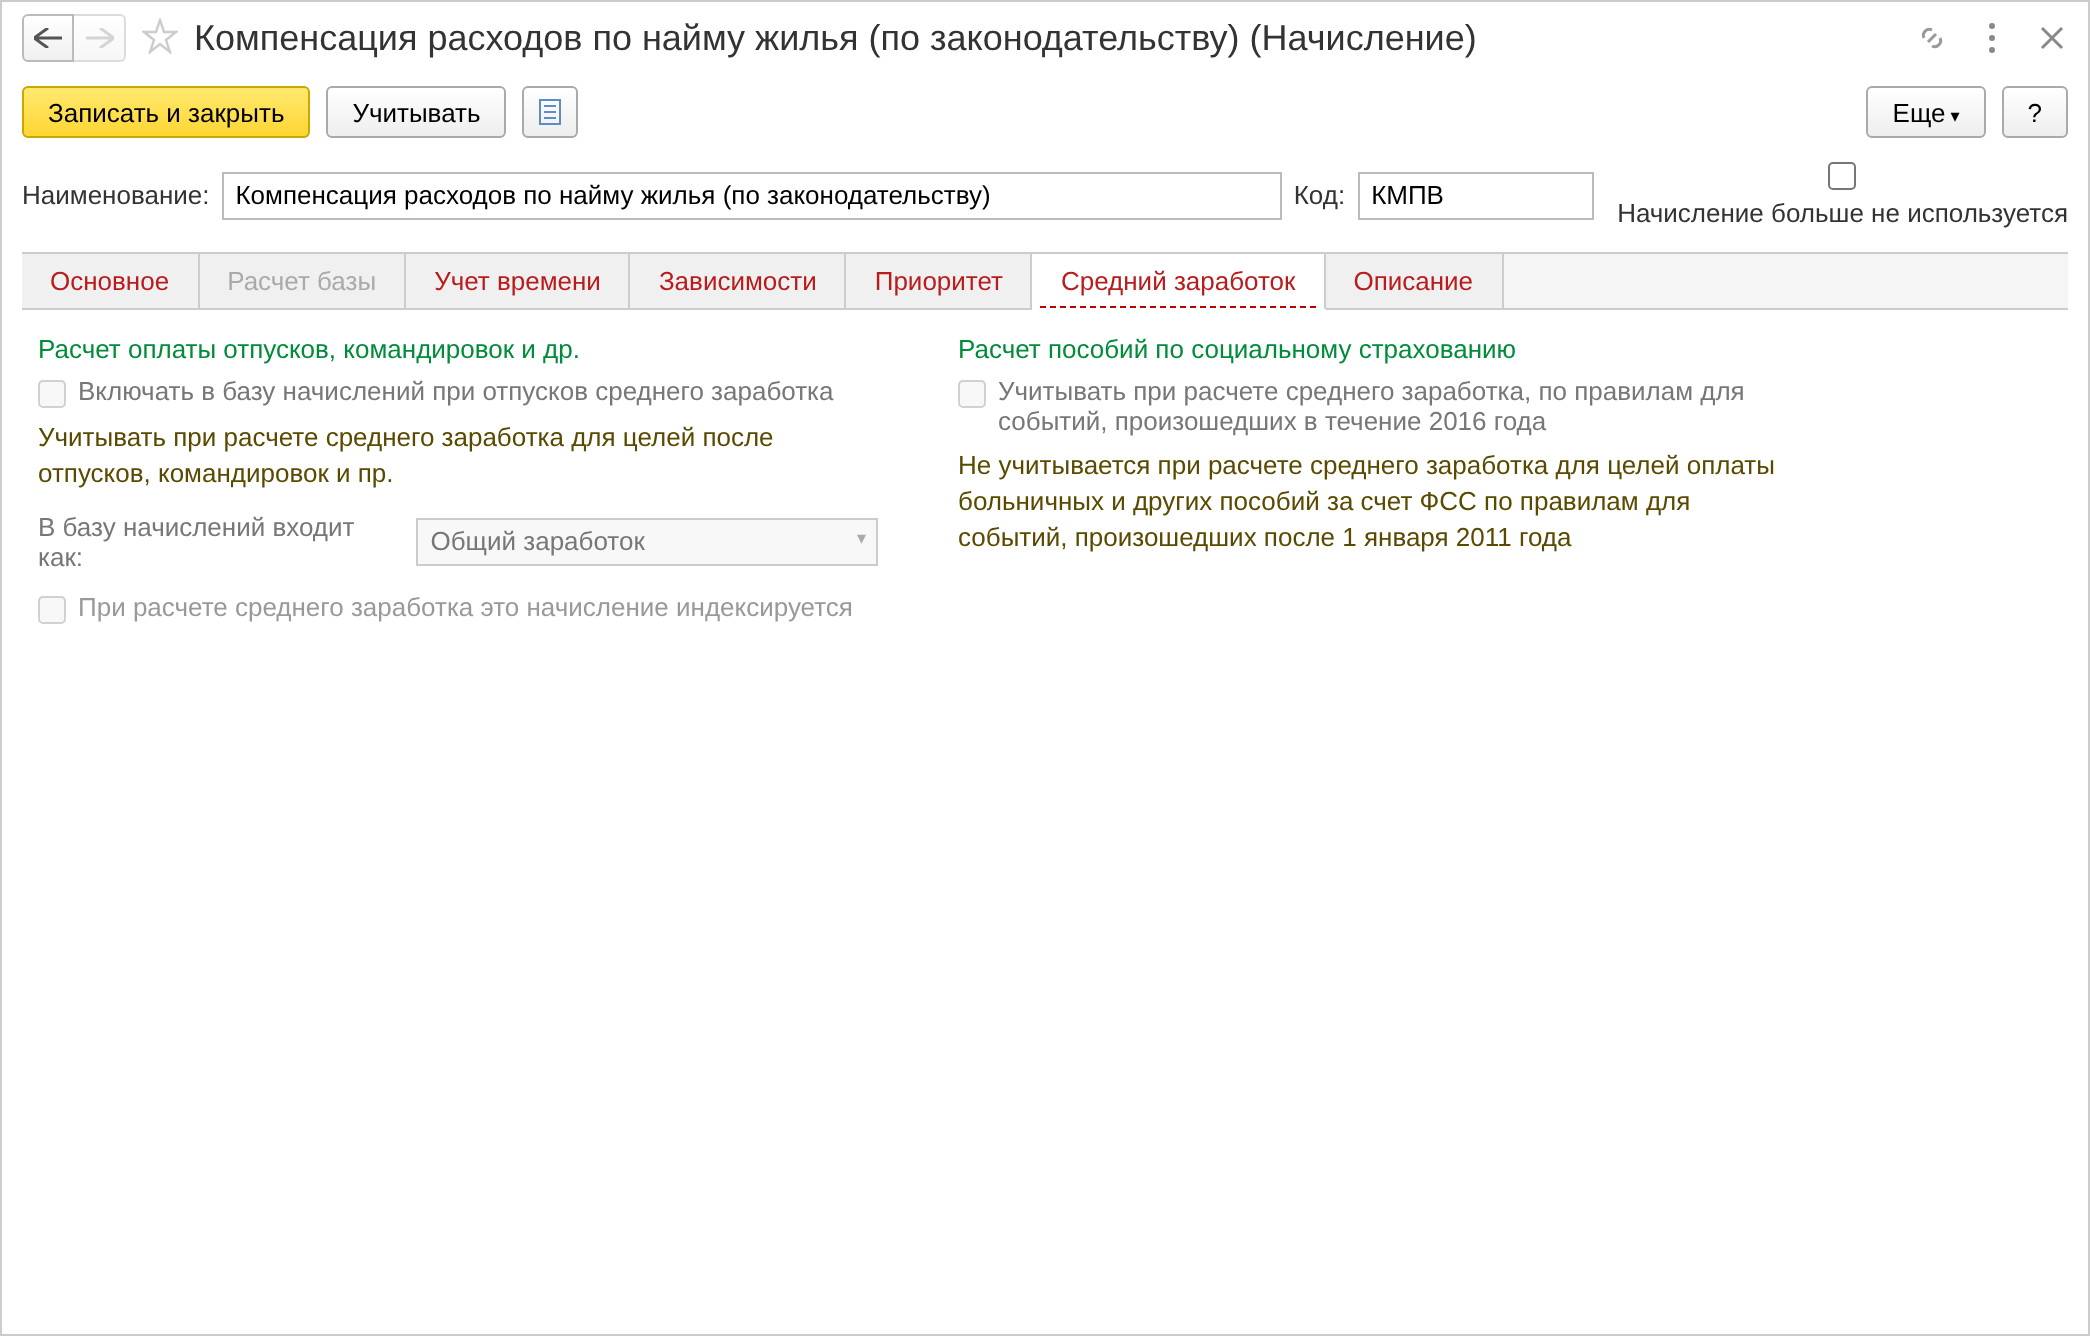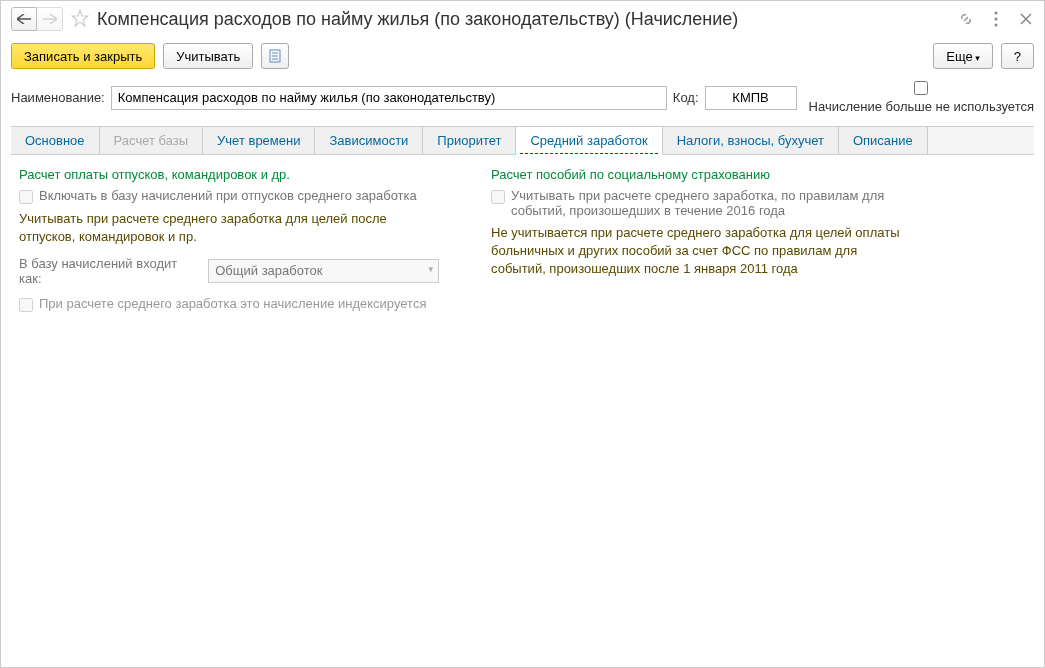--- a/index.html
+++ b/index.html
@@ -15,29 +15,29 @@
 .toolbar { display: flex; align-items: center; padding: 6px 10px; gap: 8px; }
 .btn { padding: 0 12px; border: 1px solid #aaa; background: linear-gradient(#fff, #eee); border-radius: 3px; cursor: pointer; font-size: 13px; height: 26px; }
 .btn-primary { background: linear-gradient(#ffe96f, #ffd633); border-color: #c9a800; font-weight: normal; }
 .btn-icon { width: 28px; padding: 0; display: inline-flex; align-items: center; justify-content: center; }
 .toolbar-spacer { flex: 1; }
 .btn-more::after { content: ' ▾'; font-size: 9px; }
 .form-row { display: flex; align-items: center; padding: 6px 10px; gap: 6px; }
 .label { color: #333; }
 .input { border: 1px solid #bbb; padding: 3px 6px; height: 24px; font-size: 13px; background: #fff; }
 .input-name { flex: 1; width: 520px; }
-.input-code { width: 92px; text-align: center; }
+.input-code { width: 118px; }
 .checkbox-wrap { display: inline-flex; align-items: center; gap: 4px; margin-left: 6px; flex-direction: column; }
 .checkbox { width: 14px; height: 14px; }
 .tabs { display: flex; border-top: 1px solid #ccc; border-bottom: 1px solid #ccc; margin: 6px 10px 0 10px; background: #f5f5f5; }
-.tab { padding: 6px 14px; border-right: 1px solid #ccc; cursor: pointer; color: #0369a1; background: #f0f0f0; position: relative; }
+.tab { padding: 6px 14px; border-right: 1px solid #ccc; cursor: pointer; color: #b91c1c; background: #f0f0f0; position: relative; }
 .tab.active { background: #fff; border-bottom: 1px solid #fff; margin-bottom: -1px; }
 .tab.active::after { content: ''; position: absolute; bottom: 0; left: 4px; right: 4px; border-bottom: 1px dashed #b00; }
 .tab.disabled { color: #aaa; }
-.content { display: flex; padding: 12px 18px; gap: 52px; }
+.content { display: flex; padding: 12px 18px; gap: 40px; }
 .col { flex: 1; max-width: 420px; }
 .section-title { color: #008c3a; font-size: 13px; margin-bottom: 6px; }
 .check-line { display: flex; align-items: flex-start; gap: 6px; margin-bottom: 6px; color: #777; }
 .check-line .checkbox { margin-top: 2px; flex-shrink: 0; }
 .desc { color: #5a4a00; font-size: 13px; line-height: 1.4; margin-bottom: 10px; }
 .field-row { display: flex; align-items: center; gap: 6px; margin-bottom: 10px; color: #777; }
 .select { border: 1px solid #ccc; padding: 3px 18px 3px 6px; height: 24px; font-size: 13px; background: #f8f8f8; position: relative; width: 232px; color: #777; }
 .select::after { content: '▾'; position: absolute; right: 5px; top: 4px; font-size: 9px; color: #aaa; }
 .gray-text { color: #999; font-size: 13px; }
 svg { display: block; }
@@ -110,21 +110,20 @@
   </label>
 </div>
 
 <div class="tabs">
   <div class="tab">Основное</div>
   <div class="tab disabled">Расчет базы</div>
   <div class="tab">Учет времени</div>
   <div class="tab">Зависимости</div>
   <div class="tab">Приоритет</div>
   <div class="tab active">Средний заработок</div>
-  <div class="tab">Налоги, взносы, бухучет</div>
   <div class="tab">Описание</div>
 </div>
 
 <div class="content">
   <div class="col">
     <div class="section-title">Расчет оплаты отпусков, командировок и др.</div>
     <div class="check-line">
       <input type="checkbox" class="checkbox" disabled="" style="">
       <span>Включать в базу начислений при отпусков среднего заработка</span>
     </div>

